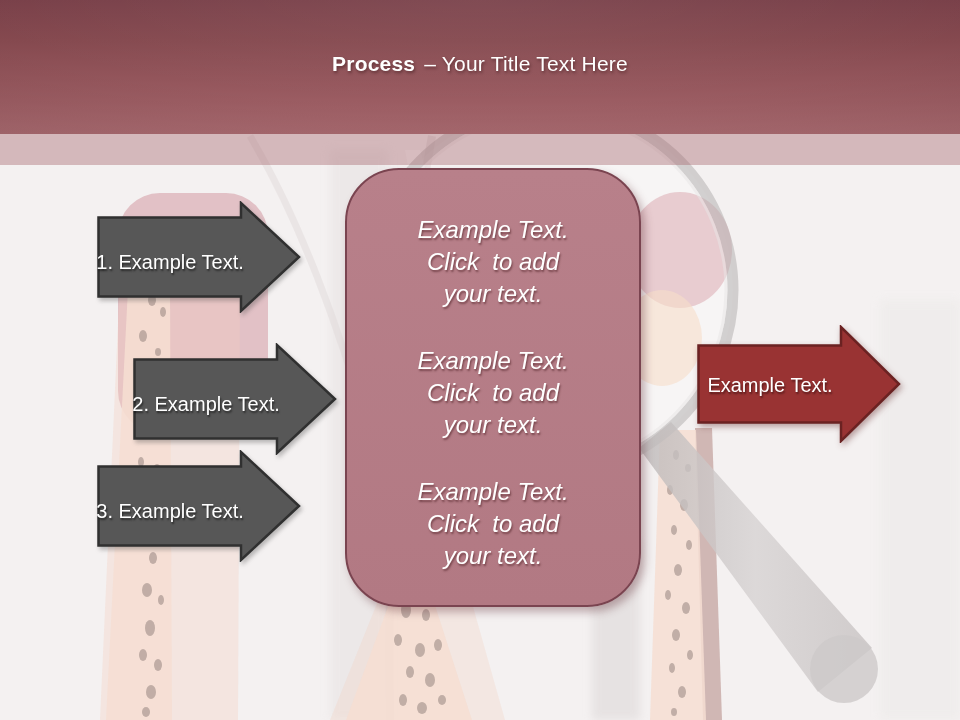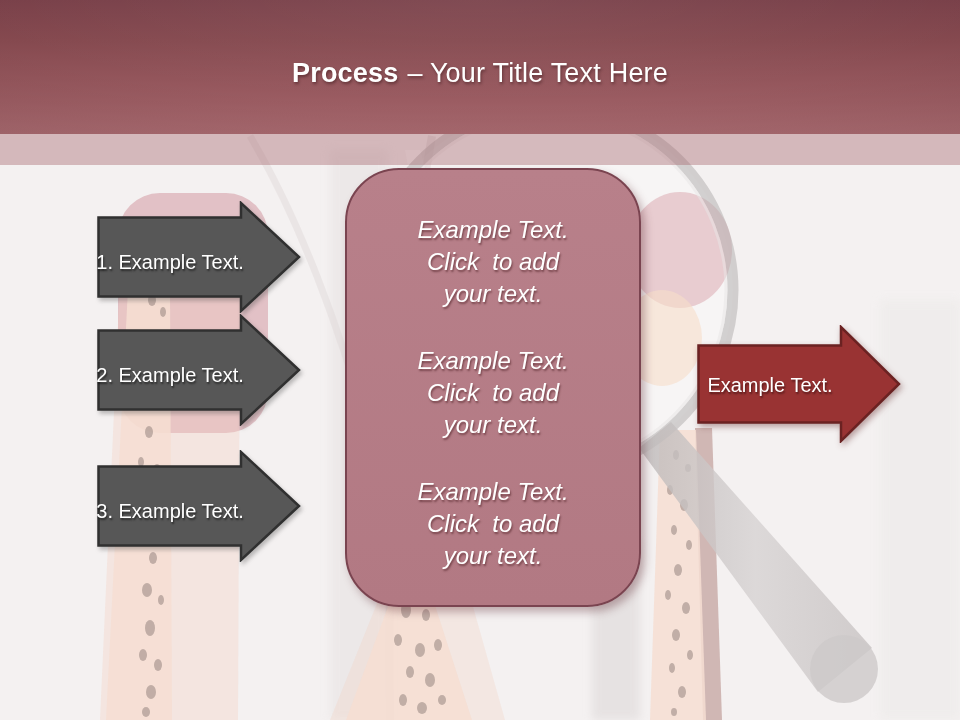--- a/index.html
+++ b/index.html
@@ -20,33 +20,33 @@
   }
   .header{
     position:absolute;left:0;top:0;width:960px;height:134px;
     background:linear-gradient(180deg,#794049 0%,#85494f 30%,#9b5c62 75%,#a8696f 100%);
   }
   .header::after{
     content:"";position:absolute;inset:0;
     background:radial-gradient(120% 170% at 50% 0%,rgba(255,255,255,0.06) 0%,rgba(0,0,0,0) 45%,rgba(0,0,0,0.12) 100%);
   }
   .title{
-    position:absolute;left:0;top:58px;width:960px;margin:0;z-index:2;
-    text-align:center;color:#ffffff;font-size:27px;font-weight:normal;
+    position:absolute;left:0;top:52px;width:960px;margin:0;z-index:2;
+    text-align:center;color:#ffffff;font-size:21px;font-weight:normal;
     text-shadow:1px 2px 3px rgba(40,10,14,0.45);
     letter-spacing:0.2px;
   }
   .title .title-bold{font-weight:bold;}
   .title .title-rest{margin-left:9px;}
 
   
   .step-arrow{position:absolute;left:97px;width:204px;height:112px;
     filter:drop-shadow(2px 3px 2px rgba(70,70,70,0.35));}
   .step-arrow.a1{top:201px;}
-  .step-arrow.a2{top:314px;}
+  .step-arrow.a2{top:343px;margin-left:36px;}
   .step-arrow.a3{top:450px;padding-left:10px;}
   .step-arrow svg{position:absolute;left:0;top:0;}
   .step-label{
     position:absolute;left:2px;top:17px;width:142px;height:89px;
     display:flex;align-items:center;justify-content:center;
     color:#ffffff;font-size:20px;white-space:nowrap;
     text-shadow:1px 2px 2px rgba(0,0,0,0.55);
   }
 
   

